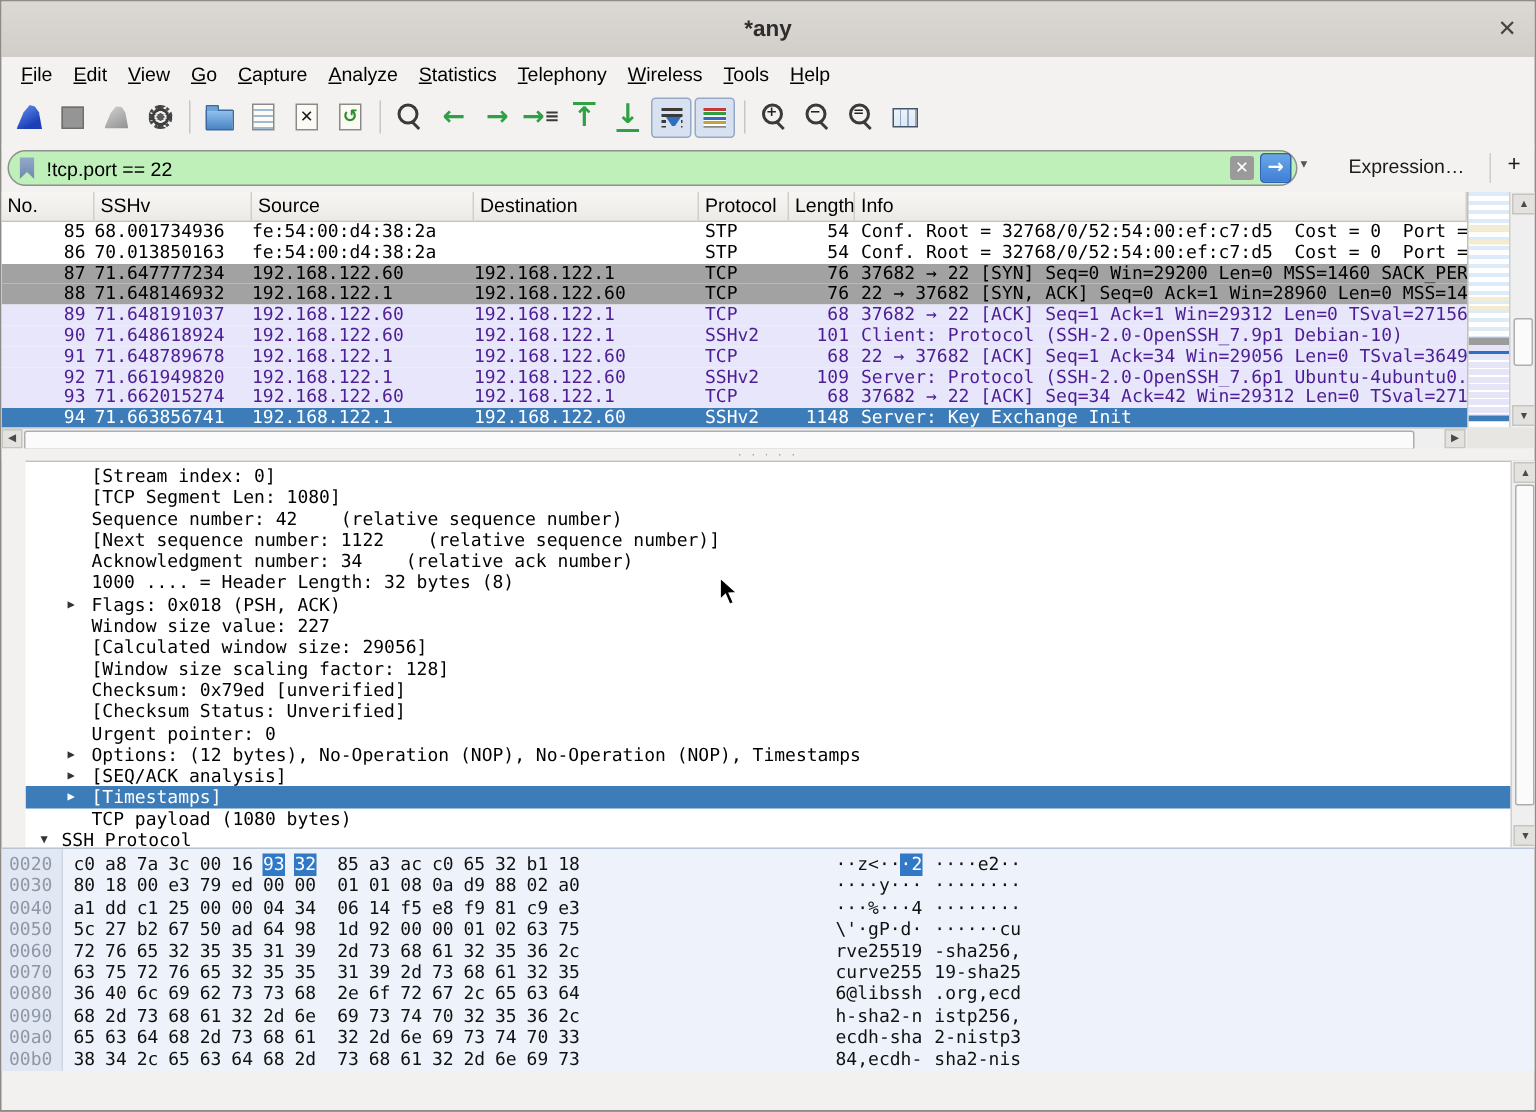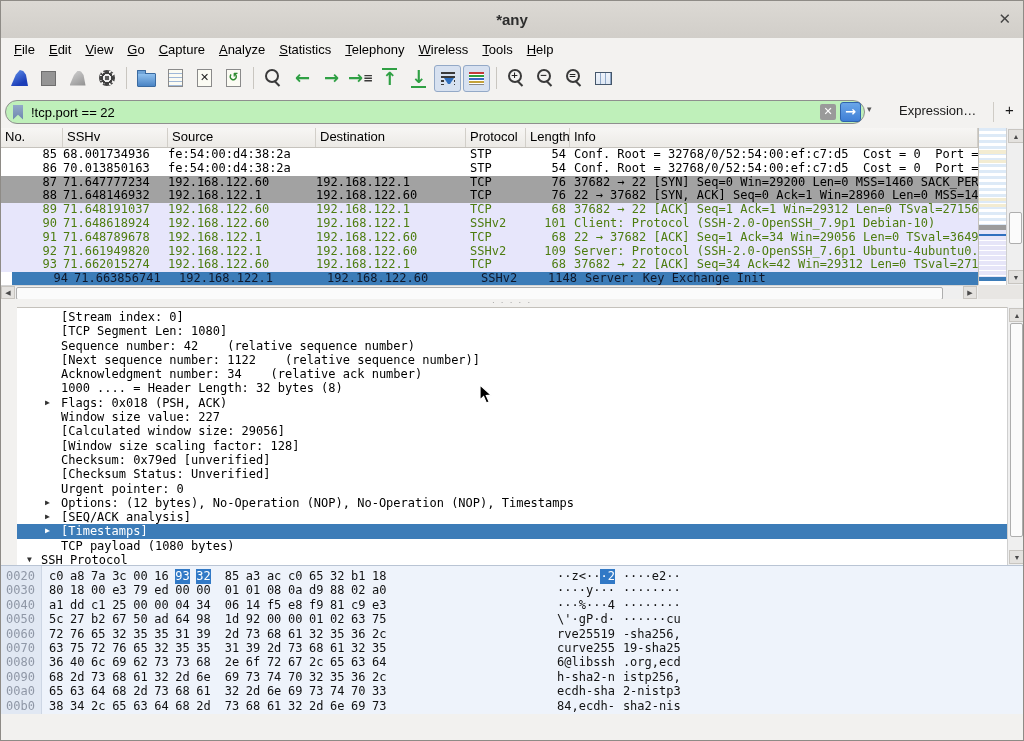--- a/index.html
+++ b/index.html
@@ -79,22 +79,22 @@
   #pl-header .hc{border-right:1px solid #d2cfc9;box-sizing:border-box;padding:1px 0 0 4px;overflow:hidden;white-space:pre;}
   .c-no{width:62px;}  .c-time{width:105px;} .c-src{width:148px;} .c-dst{width:150px;}
   .c-proto{width:60px;} .c-len{width:44px;} .c-info{flex:1;}
   .prow{display:flex;height:13.8px;line-height:13.9px;font-size:12px;white-space:pre;}
   .prow span{overflow:hidden;box-sizing:border-box;display:block;}
   .prow .c-no{text-align:right;padding-right:6px;}
   .prow .c-len{text-align:right;padding-right:4px;}
   .prow .c-info{padding-left:4px;}
   .prow .c-proto{padding-left:4px;}
   .r-gray{background:#a2a2a2;color:#000;}
-  .r-tcp{background:#e7e6fb;color:#4d7c0f;}
-  .r-sel{background:#3c7cb8;color:#0f172a;margin-left:11px;}
+  .r-tcp{background:#e7e6fb;color:#4c1d95;}
+  .r-sel{background:#3c7cb8;color:#ffffff;}
 
   
   #minimap{position:absolute;top:127px;left:977px;width:28px;height:157px;border-left:1px solid #c4c1bb;
     background:repeating-linear-gradient(180deg,#ddeaf7 0 3px,#ffffff 3px 6px);overflow:hidden;}
   #minimap div{position:absolute;left:0;right:0;}
 
   
   .vsb{position:absolute;width:18px;background:#efefef;border-left:1px solid #cfcfcf;box-sizing:border-box;}
   .sbtn{position:absolute;left:1px;right:0;height:14px;background:#e4e2df;border:1px solid #c8c5c0;box-sizing:border-box;
     color:#4a4a4a;font-size:7px;text-align:center;line-height:13px;}

